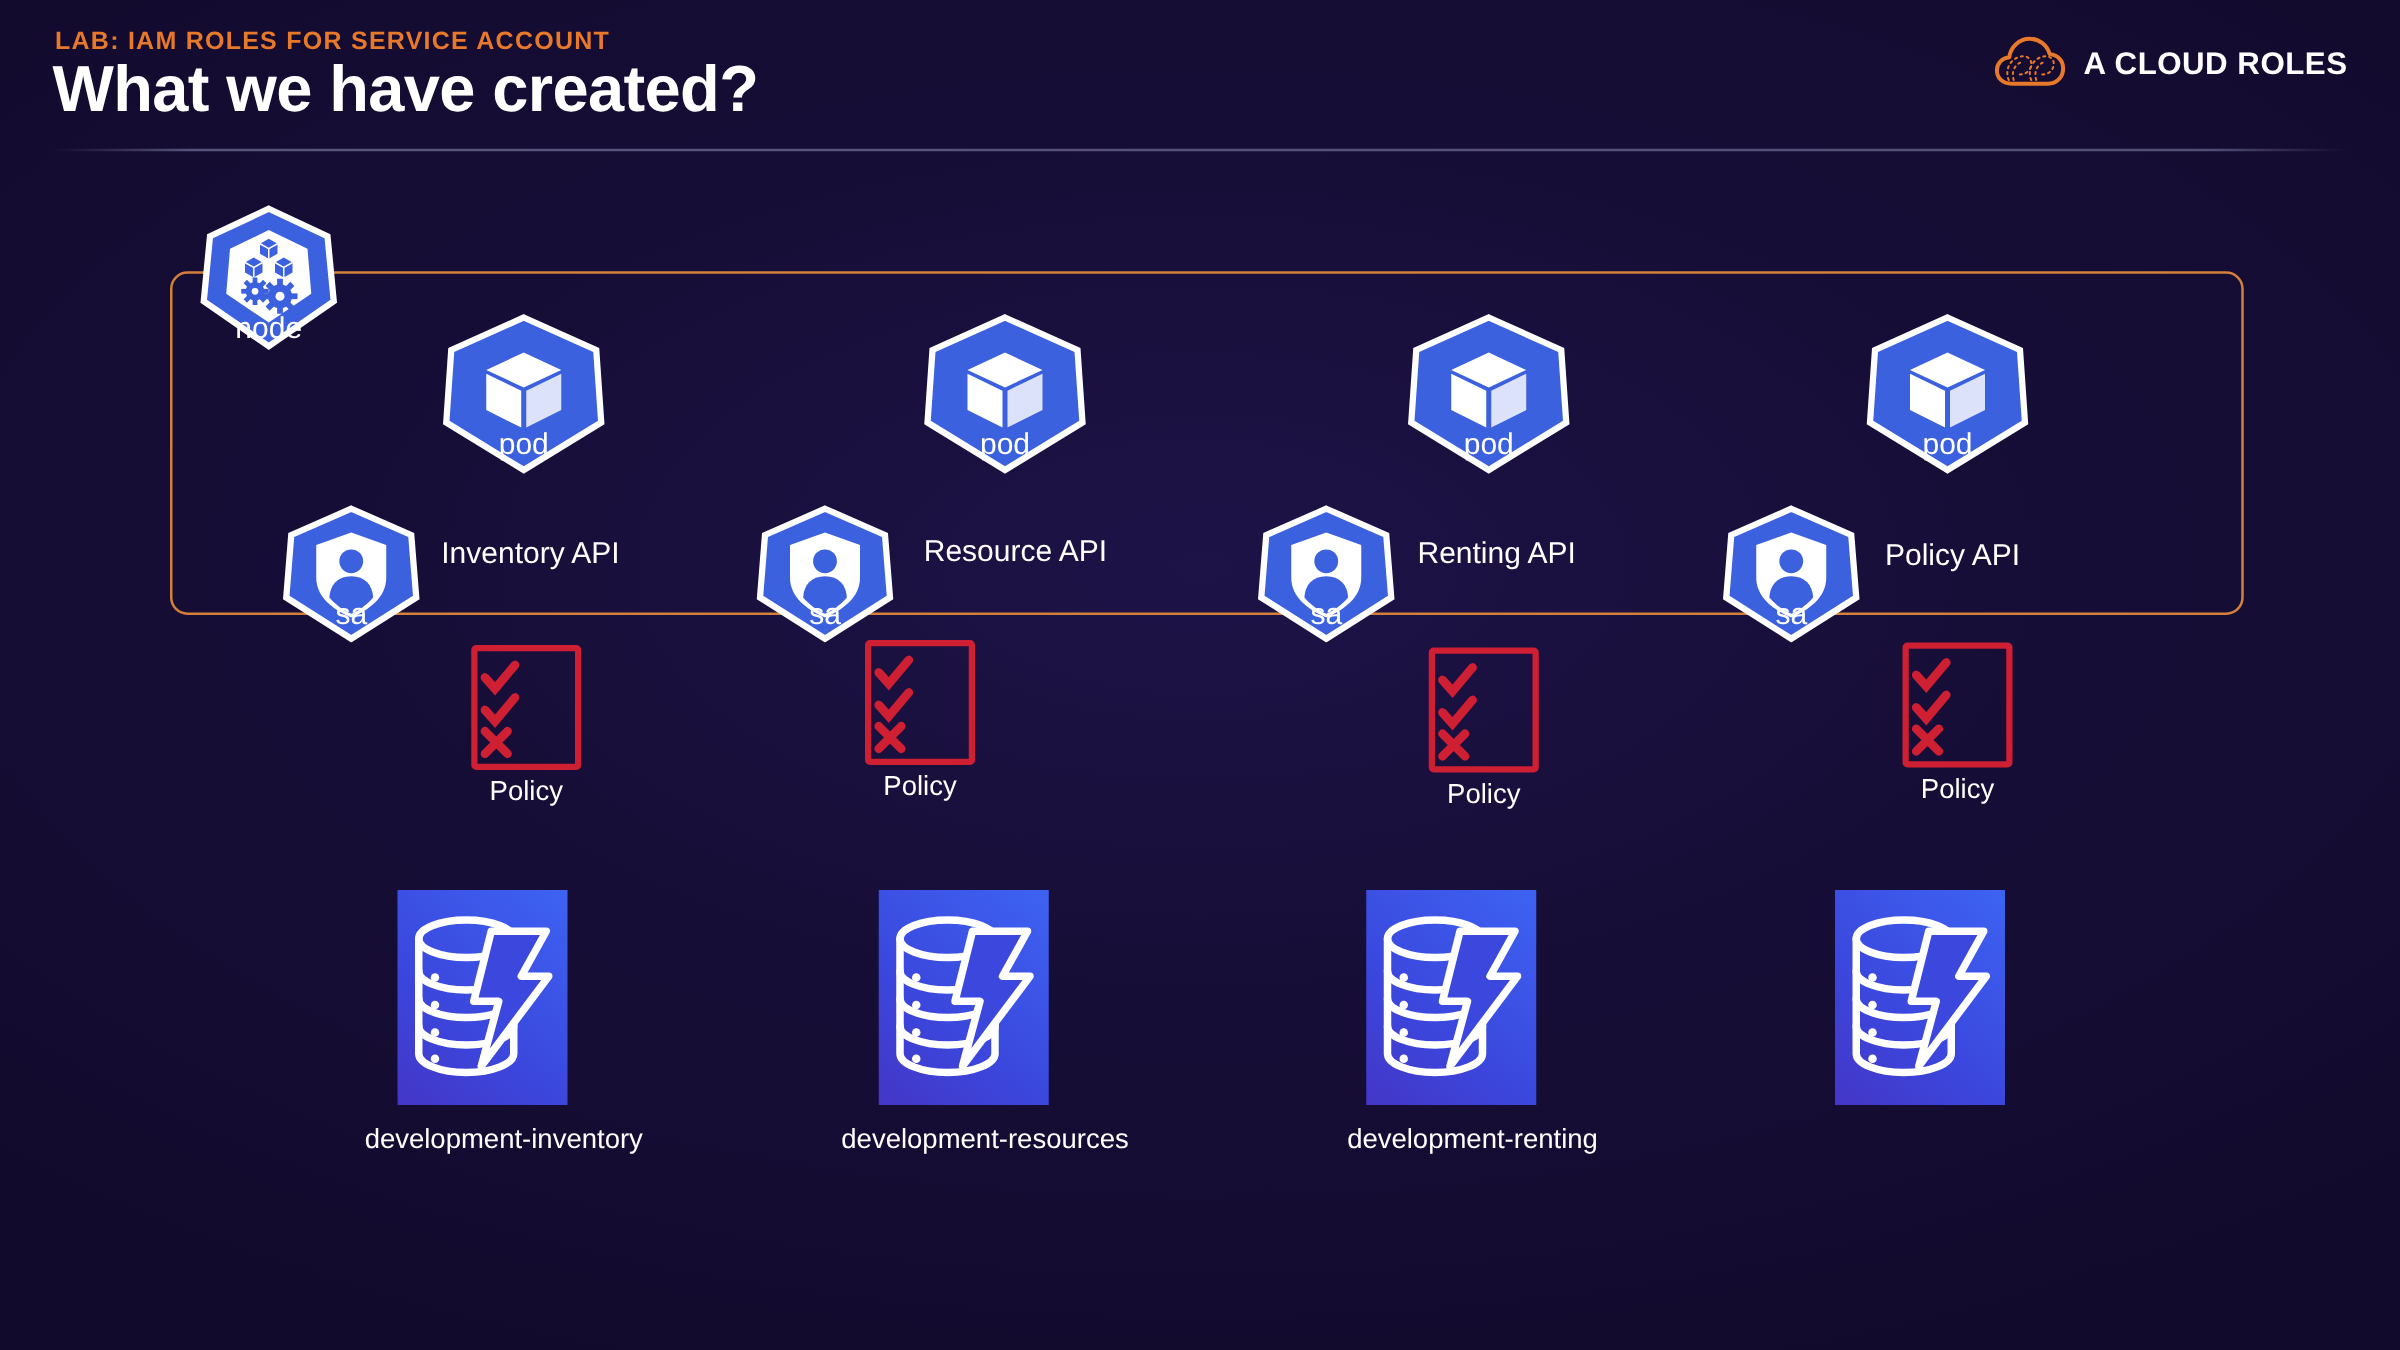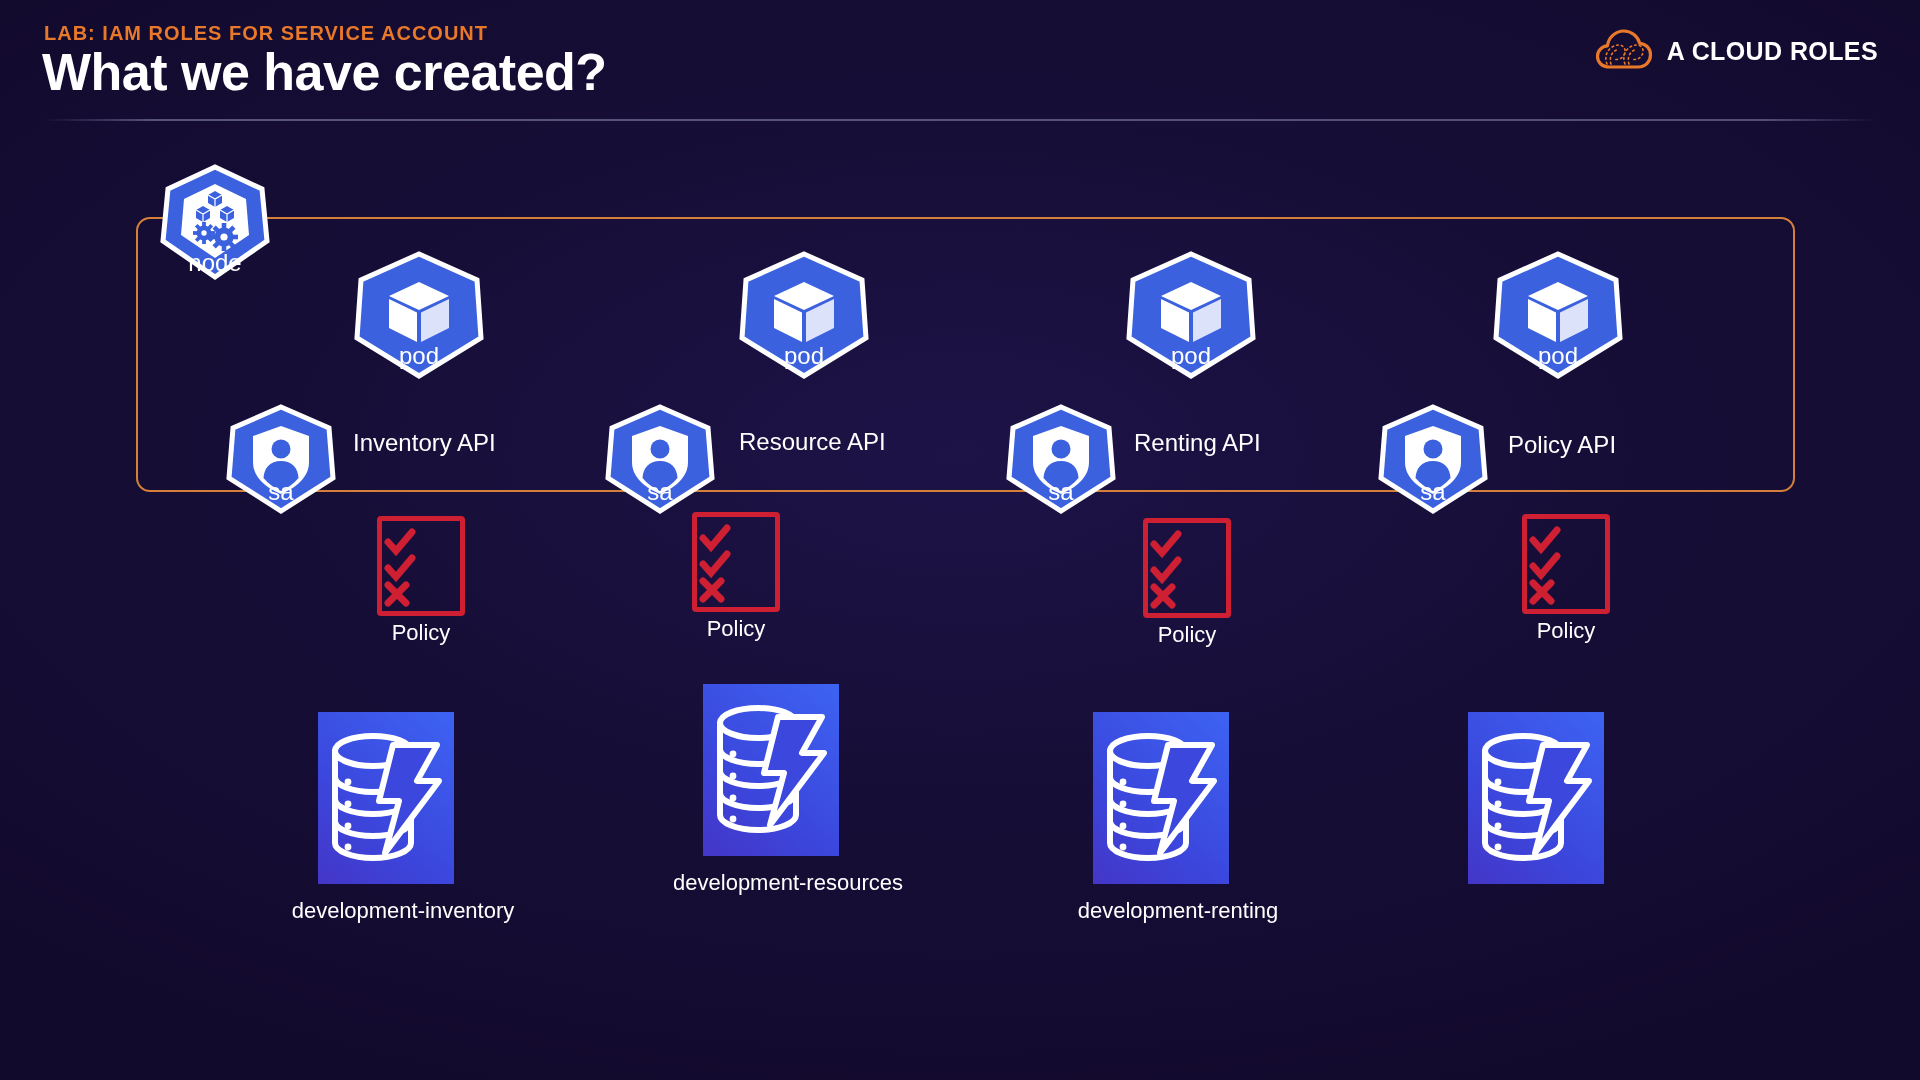--- a/index.html
+++ b/index.html
@@ -342,21 +342,21 @@
           <circle cx="27" cy="79" r="3.4"></circle>
           <circle cx="27" cy="101" r="3.4"></circle>
           <circle cx="27" cy="122" r="3.4"></circle>
         </g>
         <path d="M72 20 L116 20 L96 56 L118 56 L64 128 L78 76 L58 76 Z" fill="#3b47dd" stroke="#ffffff" stroke-width="6" stroke-linejoin="round"></path>
       </svg>
     </div>
     <div class="ddb-name">development-inventory</div>
   </div>
 
-  <div class="ddb" style="left:703px; top:684px;border-radius:25px;">
+  <div class="ddb" style="left:703px; top:712px;border-radius:25px;">
     <div class="tile">
       <svg class="ddb-svg" width="130" height="146" viewBox="0 0 130 146">
         <g fill="none" stroke="#ffffff" stroke-width="6" stroke-linejoin="round" stroke-linecap="round">
           <ellipse cx="52" cy="26" rx="38" ry="15"></ellipse>
           <path d="M14 26 L14 118 C14 126 31 133 52 133 C73 133 90 126 90 118 L90 26"></path>
           <path d="M14 52 C14 60 31 67 52 67 C73 67 90 60 90 52"></path>
           <path d="M14 74 C14 82 31 89 52 89 C73 89 90 82 90 74"></path>
           <path d="M14 96 C14 104 31 111 52 111 C73 111 90 104 90 96"></path>
         </g>
         <g fill="#ffffff">

